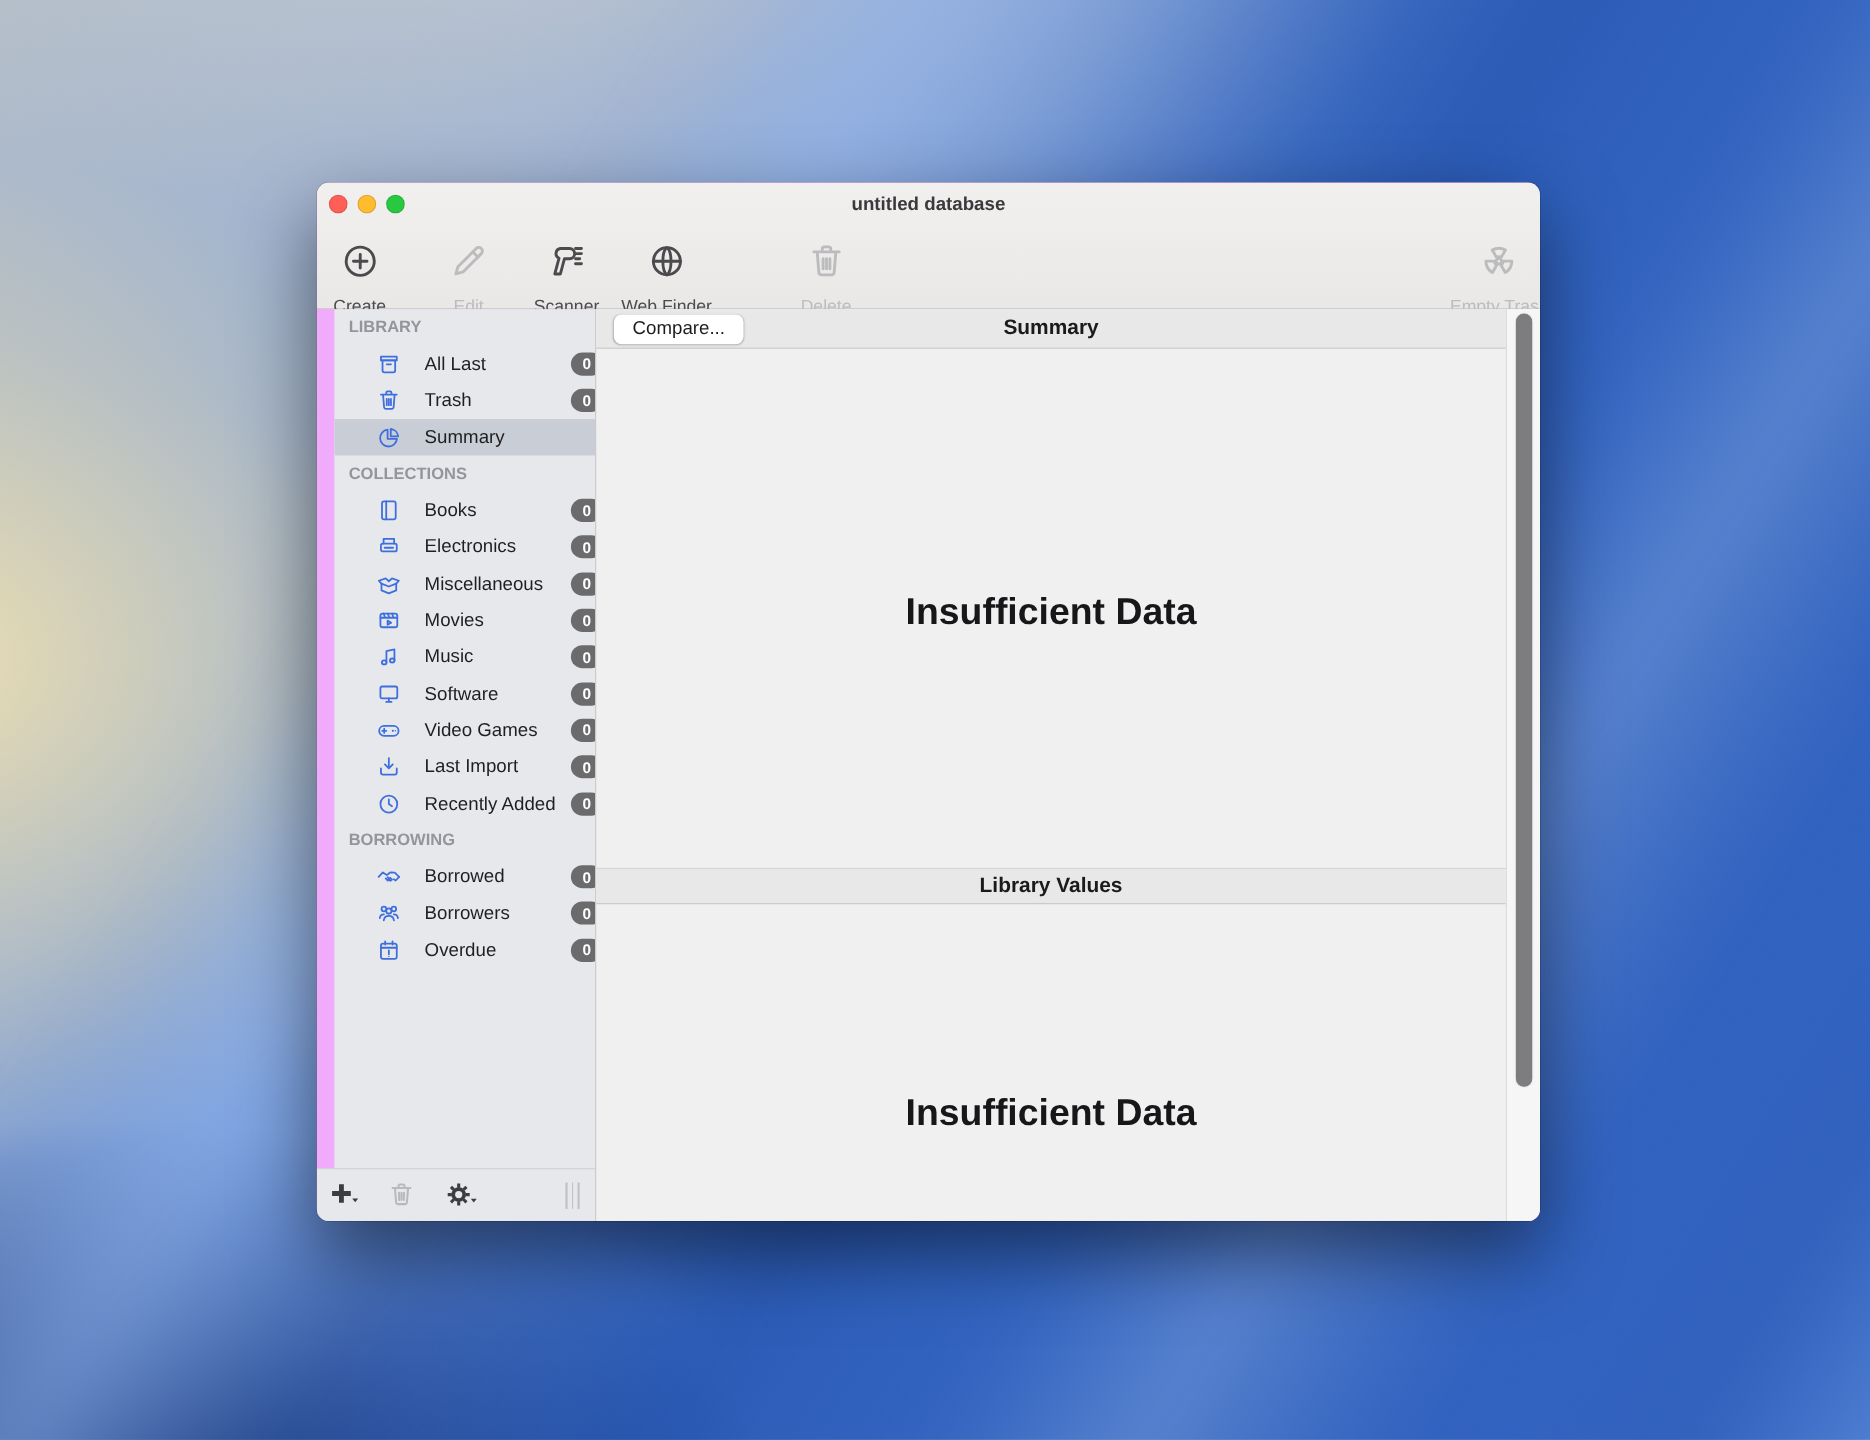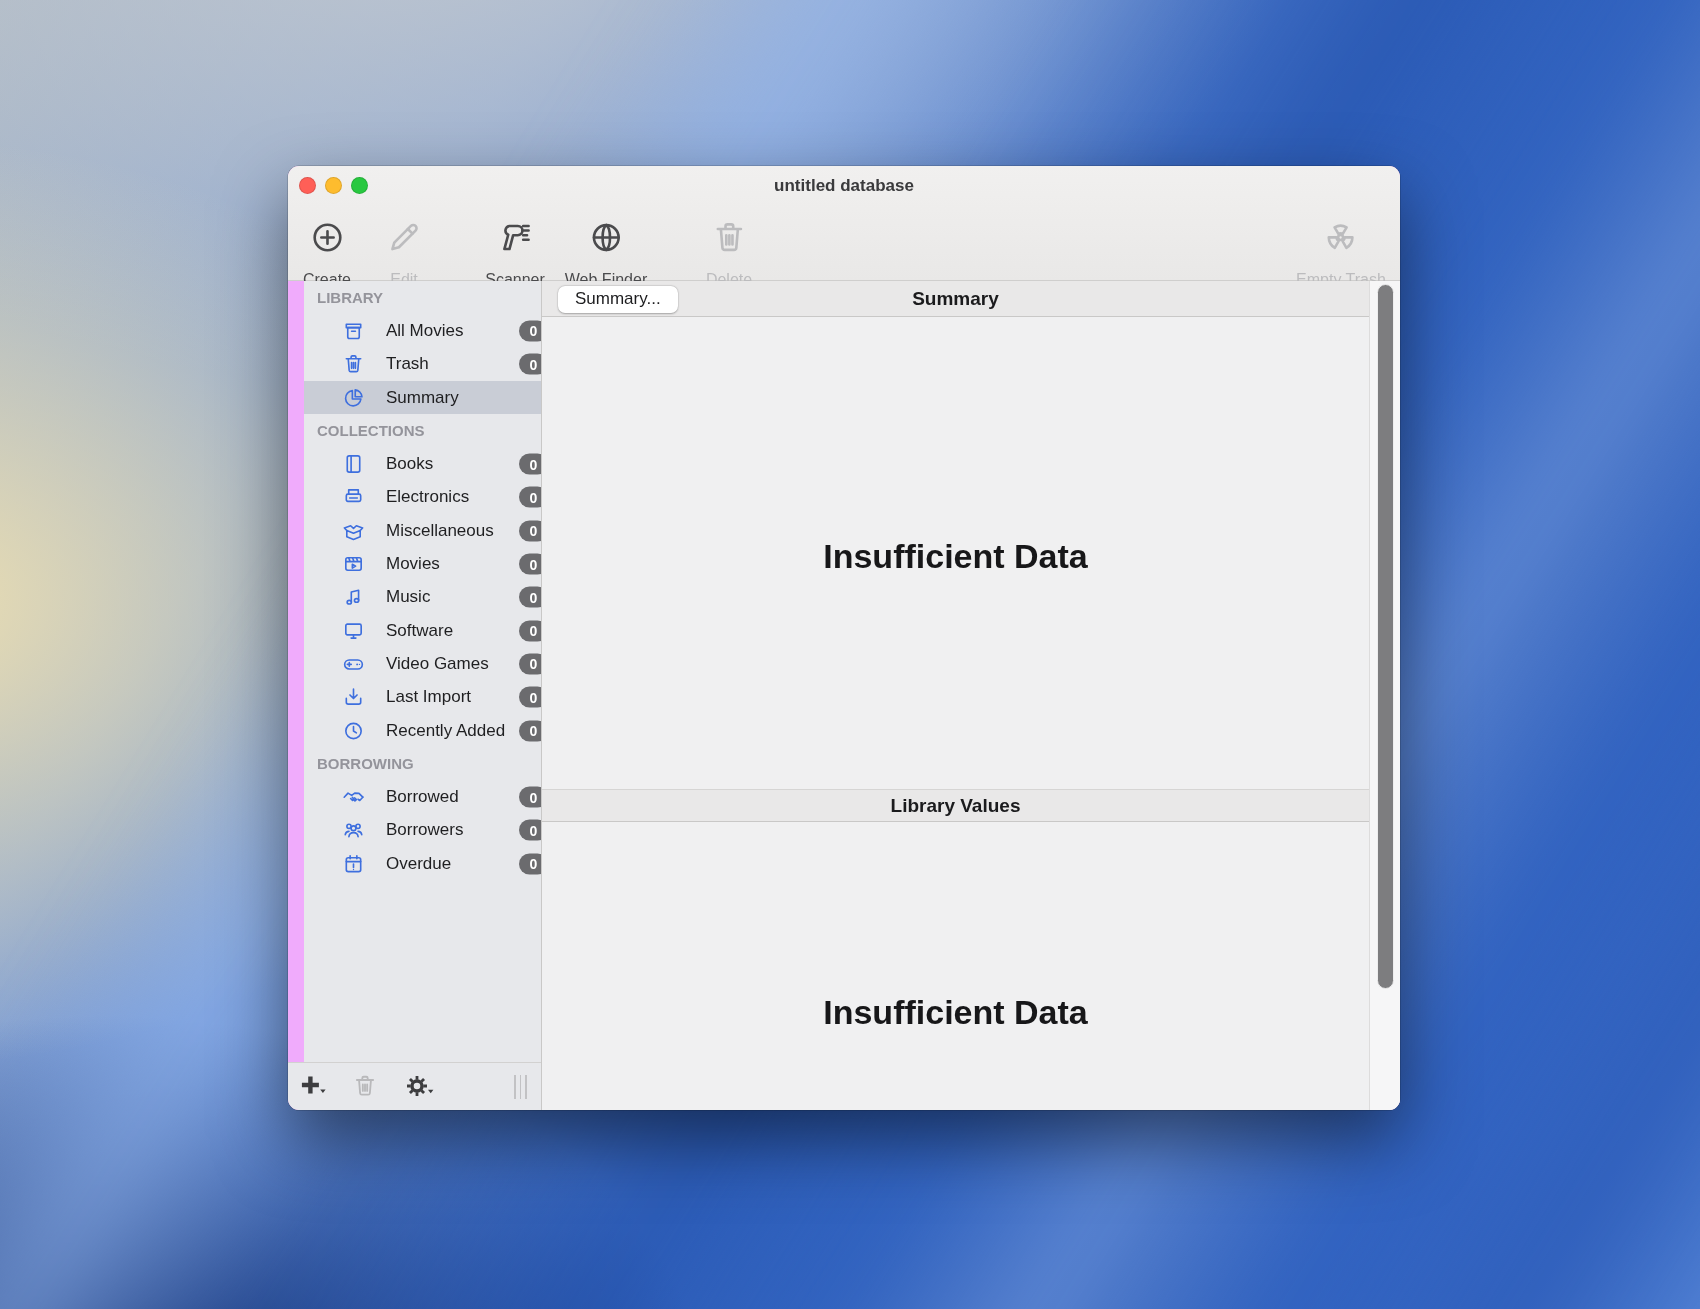--- a/index.html
+++ b/index.html
@@ -27,21 +27,21 @@
     background:linear-gradient(#f1f0ef,#e9e8e7);border-bottom:1px solid #cfcecd;}
   .traffic{position:absolute;top:11px;left:11px;display:flex;gap:9px;}
   .dot{width:17px;height:17px;border-radius:50%;border:.5px solid rgba(0,0,0,.12);}
   .win-title{position:absolute;top:10px;left:0;right:0;text-align:center;
     font-size:17px;font-weight:700;color:#3a3a3c;}
 
   .tb-item{position:absolute;top:53px;transform:translateX(-50%);
     display:flex;flex-direction:column;align-items:center;gap:15px;color:#4b4b4d;}
   .tb-item svg{width:37px;height:37px;display:block;}
   .tb-item .tlabel{font-size:16px;white-space:nowrap;color:#4b4b4d;}
-  .tb-item.disabled{color:#bcbcbe;}
+  .tb-item.disabled{color:#bcbcbe;margin-left:22px;}
   .tb-item.disabled .tlabel{color:#bcbcbe;}
 
   
   .sidebar{position:absolute;left:16px;top:115px;width:253px;bottom:48px;
     background:#e7e8eb;overflow:hidden;}
   .row{height:33.3px;position:relative;display:flex;align-items:center;}
   .sec-header{padding-left:13px;font-size:15px;font-weight:700;color:#94949b;}
   .item.selected{background:#c9cdd6;}
   .item .ic{position:absolute;left:38px;top:50%;transform:translateY(-50%);
     width:23px;height:23px;color:#3e6fde;}
@@ -160,21 +160,21 @@
   <div class="sidebar" id="sidebar">
       <div class="row sec-header">LIBRARY</div>
       <div class="row item">
         <span class="ic">
           <svg viewBox="0 0 24 24" fill="none" stroke="currentColor" stroke-width="1.7" stroke-linecap="round" stroke-linejoin="round">
             <path d="M4.5 5h15v3.5h-15z"></path>
             <path d="M6 8.5h12V18a1.8 1.8 0 0 1-1.8 1.8H7.8A1.8 1.8 0 0 1 6 18z"></path>
             <path d="M10 12.2h4"></path>
           </svg>
         </span>
-        <span class="lbl">All Movies</span>
+        <span class="lbl">All Last</span>
         <span class="badge">0</span>
       </div>
       <div class="row item">
         <span class="ic">
           <svg viewBox="0 0 24 24" fill="none" stroke="currentColor" stroke-width="1.7" stroke-linecap="round" stroke-linejoin="round">
             <path d="M4.5 6.5h15M9.5 6.5V4.8c0-.7.6-1.3 1.3-1.3h2.4c.7 0 1.3.6 1.3 1.3v1.7M6.5 6.5l1 12.2c.1.8.7 1.3 1.5 1.3h6c.8 0 1.4-.5 1.5-1.3l1-12.2M10 10.5v6M12 10.5v6M14 10.5v6"></path>
           </svg>
         </span>
         <span class="lbl">Trash</span>
         <span class="badge">0</span>
@@ -346,21 +346,21 @@
     <span class="bb-handle bb">
         <i></i>
         <i></i>
         <i></i>
       </span>
   </div>
 
   <div class="main">
     <div class="content">
       <div class="band band1">
-        <button class="compare-btn">Summary...</button>
+        <button class="compare-btn">Compare...</button>
         <span class="band-h">Summary</span>
       </div>
       <div class="area1">
         <div class="ph">Insufficient Data</div>
       </div>
       <div class="band band3">
         <span class="band-h">Library Values</span>
       </div>
       <div class="area2">
         <div class="ph">Insufficient Data</div>

